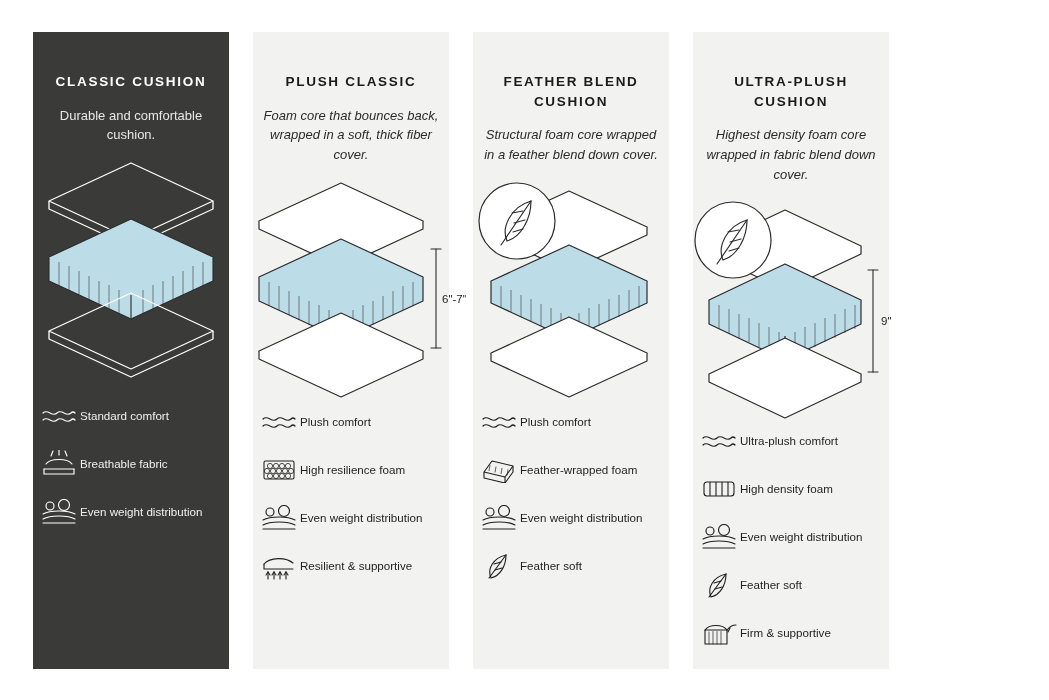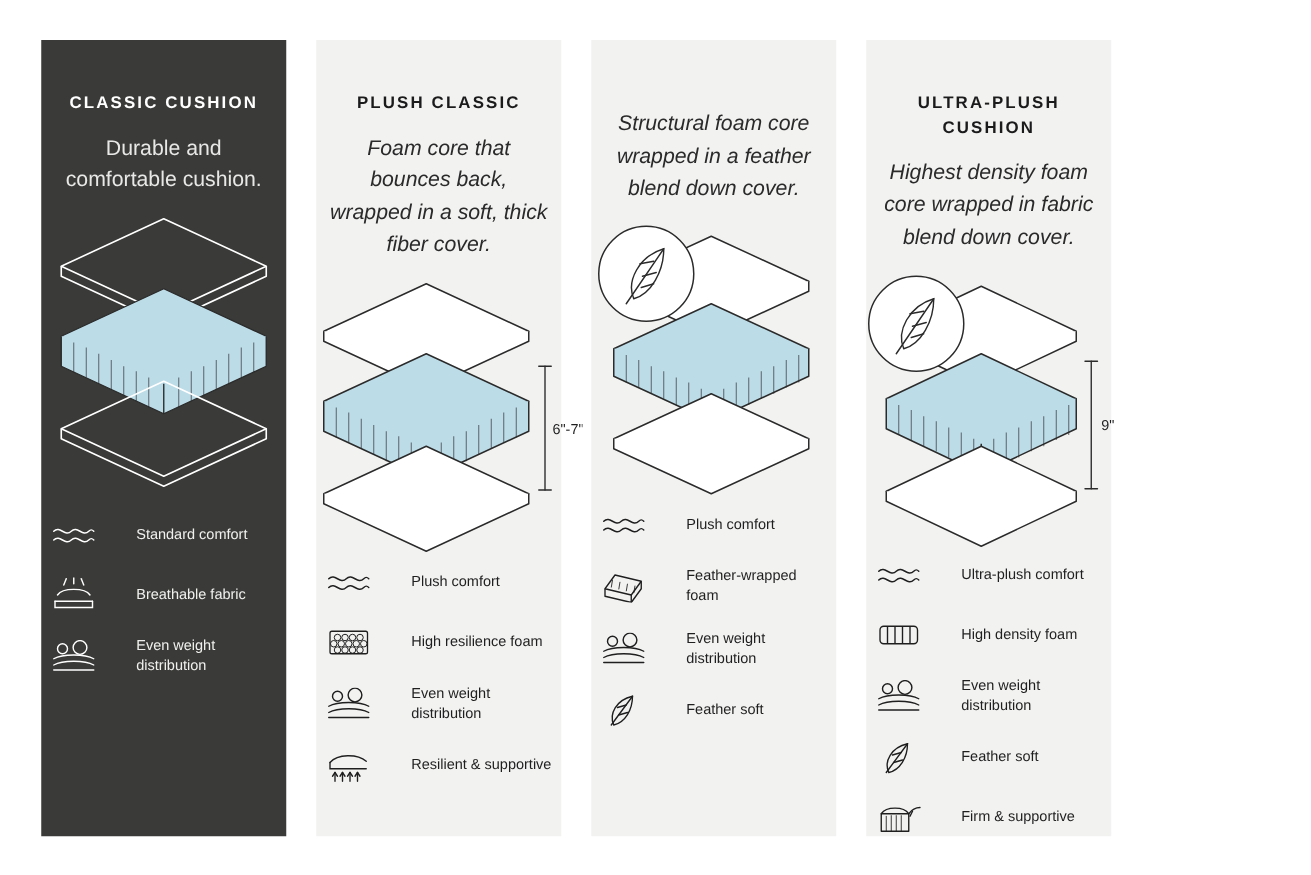--- a/index.html
+++ b/index.html
@@ -48,21 +48,21 @@
     font-weight: bold;
     letter-spacing: 1.7px;
     text-align: center;
     line-height: 1.45;
     width: 190px;
   }
   .dark .panel-title { color: #ffffff; }
   .light .panel-title { color: #1b1b1b; }
   .panel-desc {
     margin-top: 14px;
-    font-size: 17px;
+    font-size: 13px;
     line-height: 1.52;
     text-align: center;
     width: 176px;
   }
   .dark .panel-desc { color: #e8e8e6; }
   .light .panel-desc { color: #2a2a2a; font-style: italic; }
 
   .art {
     position: relative;
     width: 229px;
@@ -77,21 +77,21 @@
     padding-top: 4px;
     display: flex;
     flex-direction: column;
     gap: 18px;
   }
   .panel.feat-pad-1 .features { margin-top: 14px; }
   .feature {
     display: flex;
     flex-direction: row;
     align-items: center;
-    gap: 29px;
+    gap: 0;
   }
   .feature .ficon {
     width: 42px;
     min-width: 42px;
     height: 30px;
     display: flex;
     align-items: center;
     justify-content: center;
   }
   .feature .flabel {
@@ -290,20 +290,21 @@
             <path d="M26 20 L24 23"></path>
               <path d="M26 20 L28 23"></path>
           </svg>
         </span>
         <span class="flabel">Resilient &amp; supportive</span>
       </div>
     </div>
   </div>
 
   <div class="panel light">
+    <div class="panel-title">FEATHER BLEND CUSHION</div>
     <div class="panel-desc">Structural foam core wrapped in a feather blend down cover.</div>
 
     <div class="art">
       <svg width="229" height="230" viewBox="0 0 229 230" fill="none" xmlns="http://www.w3.org/2000/svg">
         <g stroke="#2b2b2b" stroke-width="1.2" stroke-linejoin="round">
           <path d="M112 18 L190 54 L112 90 L34 54 Z" fill="#ffffff"></path>
           <path d="M34 54 L34 62 L112 98 L190 62 L190 54" fill="#ffffff"></path>
           <path d="M112 72 L190 108 L112 144 L34 108 Z" fill="#bcdce8"></path>
           <path d="M34 108 L34 130 L112 166 L190 130 L190 108" fill="#bcdce8"></path>
           <path d="M112 144 L112 166"></path>

